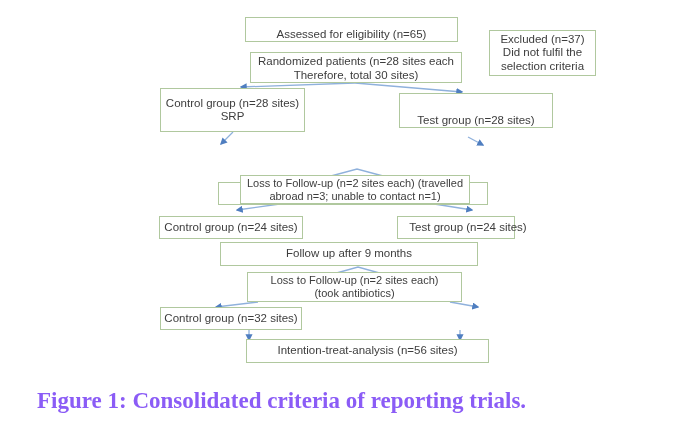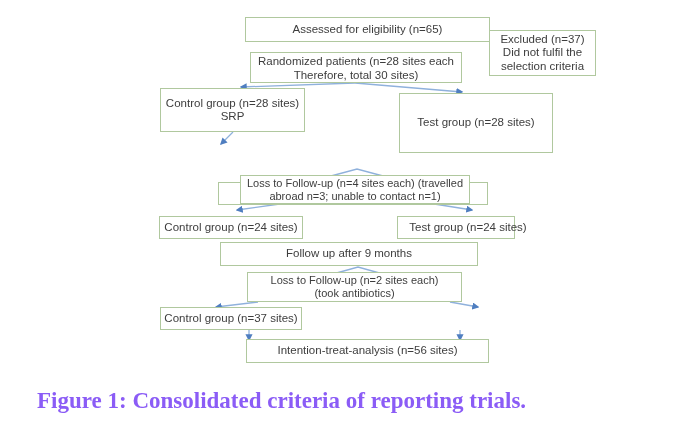--- a/index.html
+++ b/index.html
@@ -70,50 +70,50 @@
     <polyline class="arrow" points="331,176 357,169 383,176"></polyline>
     <path class="arrow" d="M287,203 L237,210" marker-end="url(#ah)"></path>
     <path class="arrow" d="M428,203 L472,210" marker-end="url(#ah)"></path>
     <polyline class="arrow" points="333,274 358,267 383,274"></polyline>
     <path class="arrow" d="M258,302 L216,307" marker-end="url(#ah)"></path>
     <path class="arrow" d="M450,302 L478,307" marker-end="url(#ah)"></path>
     <path class="arrow" d="M249,330 L249,340" marker-end="url(#ah)"></path>
     <path class="arrow" d="M460,330 L460,340" marker-end="url(#ah)"></path>
   </svg>
 
-  <div class="fbox" style="left:245px;top:17px;width:245px;height:25px;">
+  <div class="fbox" style="left:245px;top:17px;width:213px;height:25px;justify-content:flex-end;">
     <span>Assessed for eligibility (n=65)</span>
   </div>
 
   <div class="fbox" style="left:250px;top:52px;width:212px;height:31px;justify-content:flex-end;">
     <span>Randomized patients (n=28 sites each</span>
     <span>Therefore, total 30 sites)</span>
   </div>
 
   <div class="fbox" style="left:489px;top:30px;width:107px;height:46px;">
     <span>Excluded (n=37)</span>
     <span>Did not fulfil the</span>
     <span>selection criteria</span>
   </div>
 
   <div class="fbox" style="left:160px;top:88px;width:145px;height:44px;">
     <span>Control group (n=28 sites)</span>
     <span>SRP</span>
   </div>
 
-  <div class="fbox" style="left:399px;top:93px;width:154px;height:60px;">
+  <div class="fbox" style="left:399px;top:93px;width:154px;height:35px;justify-content:flex-end;">
     <span>Test group (n=28 sites)</span>
   </div>
 
   <div class="fbox" style="left:218px;top:146px;width:270px;height:23px;margin-top:36px;">
     <span>Follow up after 3 months</span>
   </div>
 
   <div class="fbox" style="left:240px;top:175px;width:230px;height:29px;font-size:11px;line-height:13px;">
-    <span>Loss to Follow-up (n=4 sites each) (travelled</span>
+    <span>Loss to Follow-up (n=2 sites each) (travelled</span>
     <span>abroad n=3; unable to contact n=1)</span>
   </div>
 
   <div class="fbox" style="left:159px;top:216px;width:144px;height:23px;">
     <span>Control group (n=24 sites)</span>
   </div>
 
   <div class="fbox" style="left:397px;top:216px;width:118px;height:23px;padding-left:24px;">
     <span>Test group (n=24 sites)</span>
   </div>
@@ -121,21 +121,21 @@
   <div class="fbox" style="left:220px;top:242px;width:258px;height:24px;">
     <span>Follow up after 9 months</span>
   </div>
 
   <div class="fbox" style="left:247px;top:272px;width:215px;height:30px;font-size:11px;line-height:13px;">
     <span>Loss to Follow-up (n=2 sites each)</span>
     <span>(took antibiotics)</span>
   </div>
 
   <div class="fbox" style="left:160px;top:307px;width:142px;height:23px;">
-    <span>Control group (n=37 sites)</span>
+    <span>Control group (n=32 sites)</span>
   </div>
 
 
   <div class="fbox" style="left:246px;top:339px;width:243px;height:24px;">
     <span>Intention-treat-analysis (n=56 sites)</span>
   </div>
 
   <div class="caption">Figure 1: Consolidated criteria of reporting trials.</div>
 
 </div>

